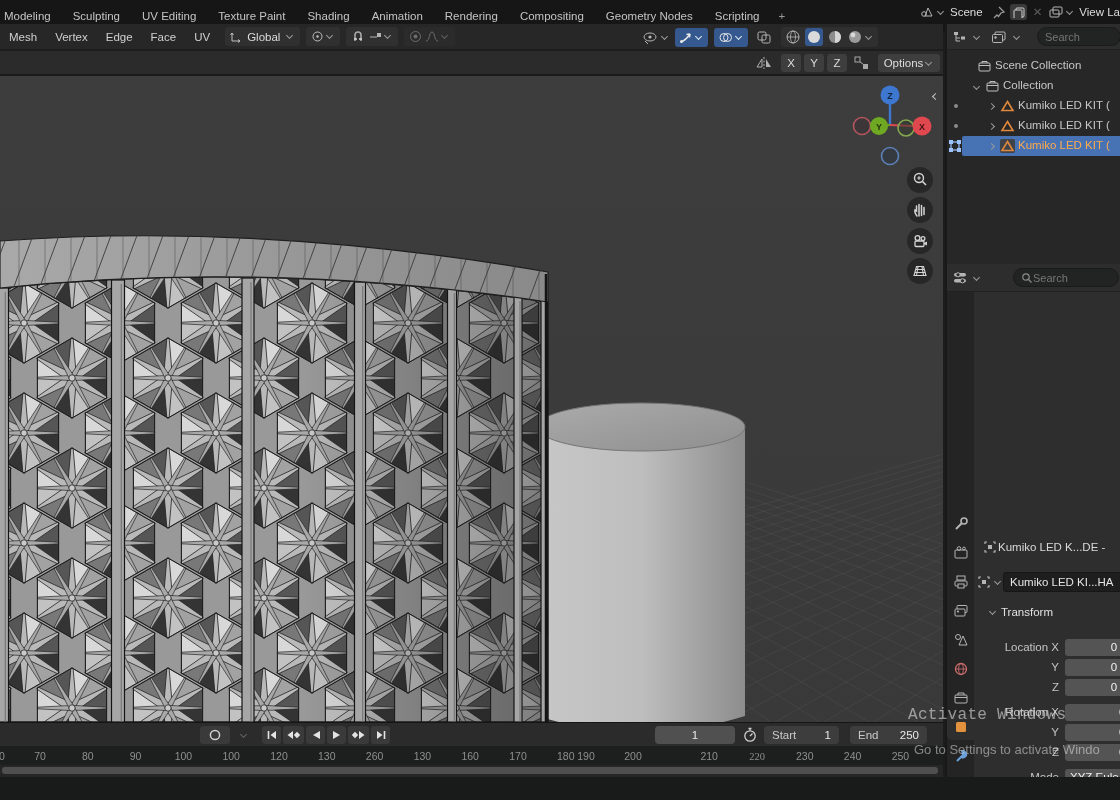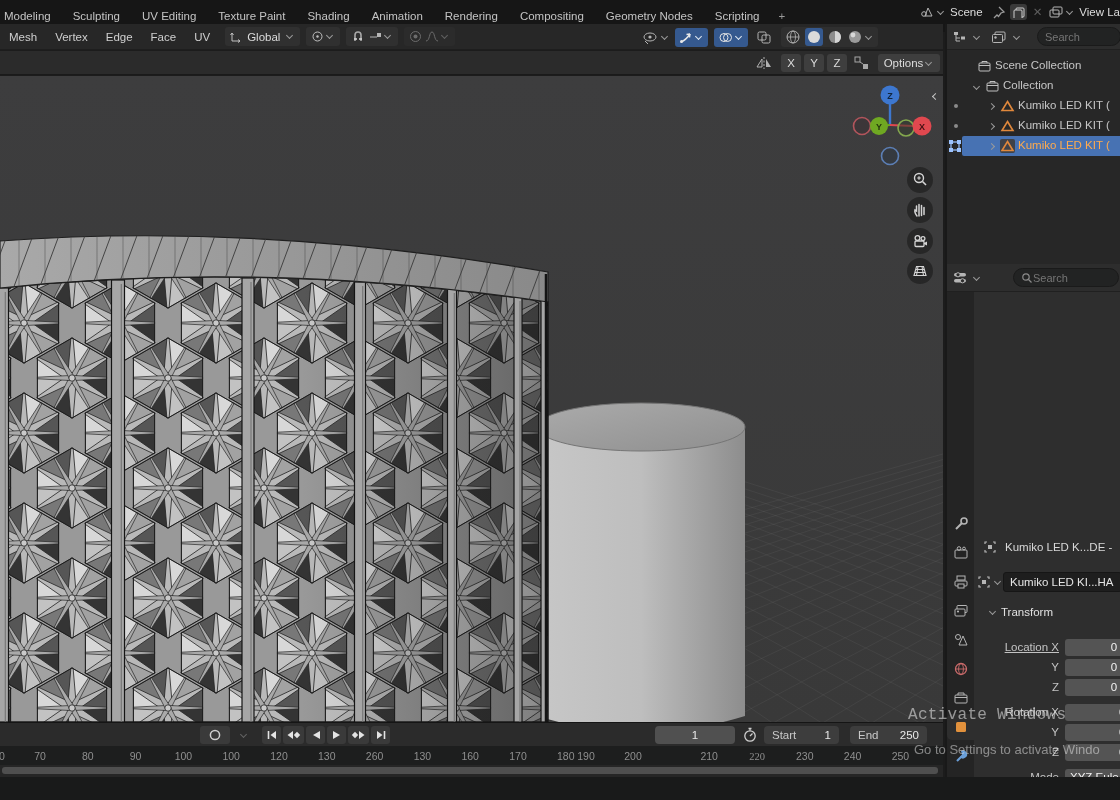--- a/index.html
+++ b/index.html
@@ -863,38 +863,38 @@
             </svg>
           </div>
           <div class="ptab" style="top: 480px;"></div>
         </div>
 
       <div class="abs" style="left:36px;top:276px;display:flex;align-items:center;white-space:nowrap;overflow:hidden;width:139px;">
         <svg class="ic" width="15" height="14" style="flex:none;">
             <path d="M2,4 v-2 h2 M10,2 h2 v2 M12,10 v2 h-2 M4,12 H2 v-2" fill="none" stroke="#b5b5b5" stroke-width="1.2"></path>
             <rect x="5" y="5" width="4" height="4" fill="#b5b5b5"></rect>
           </svg>
-        <span style="margin-left:7px;color:#d8d8d8;">Kumiko LED K...DE - </span>
+        <span style="color:#d8d8d8;">Kumiko LED K...DE - </span>
       </div>
 
       <div class="abs" style="left:30px;top:308px;display:flex;align-items:center;width:145px;">
         <svg class="ic" width="15" height="14" style="flex:none;">
             <path d="M2,4 v-2 h2 M10,2 h2 v2 M12,10 v2 h-2 M4,12 H2 v-2" fill="none" stroke="#b5b5b5" stroke-width="1.2"></path>
             <rect x="5" y="5" width="4" height="4" fill="#b5b5b5"></rect>
           </svg>
         <span class="chv"></span>
         <div style="flex:1;background:#1e1e1e;border:1px solid #161616;border-radius:3px;height:20px;line-height:19px;padding:0 6px;color:#e4e4e4;white-space:nowrap;overflow:hidden;">Kumiko LED KI...HA</div>
       </div>
 
       <div class="abs" style="left:40px;top:342px;display:flex;align-items:center;">
         <span class="chv" style="margin-right:6px;"></span>
         <span style="color:#e0e0e0;">Transform</span>
       </div>
       <div id="transform-rows">
-          <div class="tr-label" style="top: 375px; text-decoration: underline;">Location X</div>
+          <div class="tr-label" style="top: 375px;">Location X</div>
           <div class="tr-field num" style="top: 375px;">0 m</div>
           <div class="tr-label" style="top: 395px;">Y</div>
           <div class="tr-field num" style="top: 395px;">0 m</div>
           <div class="tr-label" style="top: 415px;">Z</div>
           <div class="tr-field num" style="top: 415px;">0 m</div>
           <div class="tr-label" style="top: 440px;">Rotation X</div>
           <div class="tr-field num" style="top: 440px;">0°</div>
           <div class="tr-label" style="top: 460px;">Y</div>
           <div class="tr-field num" style="top: 460px;">0°</div>
           <div class="tr-label" style="top: 480px;">Z</div>

